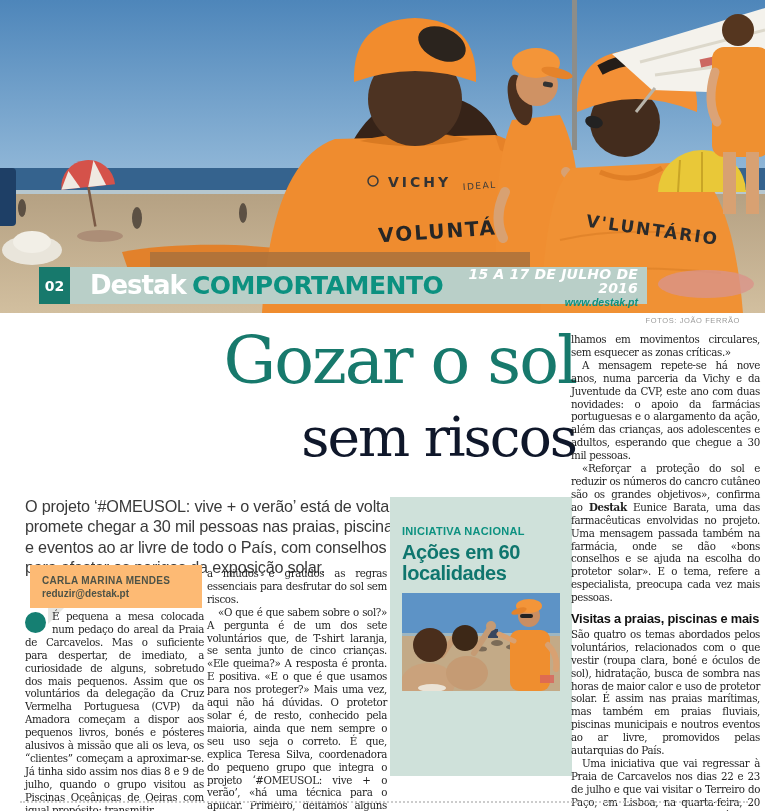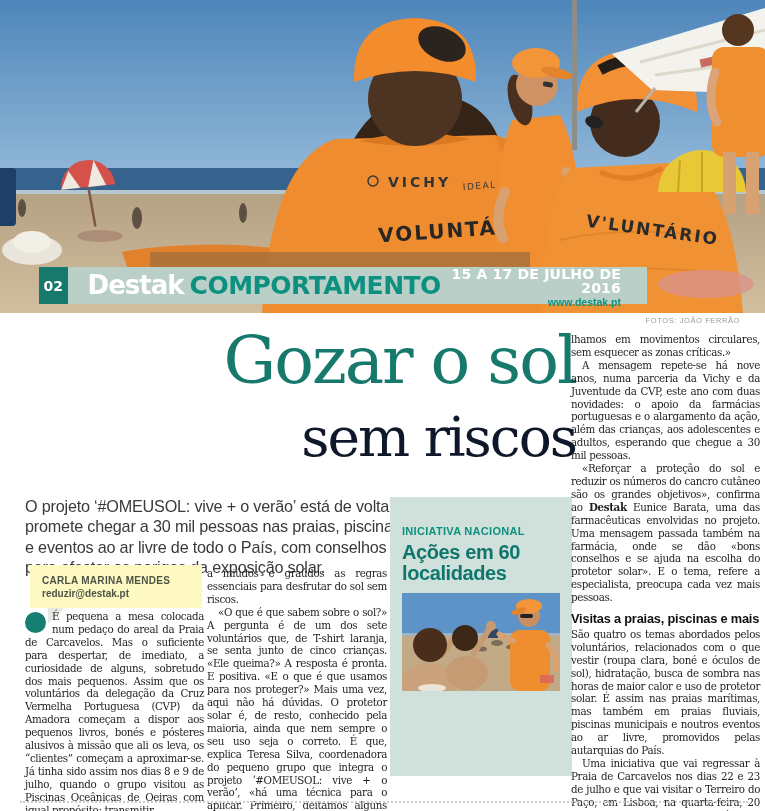--- a/index.html
+++ b/index.html
@@ -20,41 +20,41 @@
     font-weight:bold;font-size:14px;font-family:"DejaVu Sans",sans-serif;
   }
   .brand{
     margin-left:20px;font-family:"DejaVu Sans",sans-serif;font-weight:bold;
     font-size:26px;color:#ffffff;letter-spacing:-1px;line-height:37px;
   }
   .section-name{
     margin-left:6px;font-family:"DejaVu Sans",sans-serif;font-weight:bold;
     font-size:25px;color:#0c9180;letter-spacing:-0.5px;line-height:37px;
   }
-  .date-block{margin-left:auto;text-align:right;padding-right:26px;line-height:1;}
+  .date-block{margin-left:auto;text-align:right;padding-right:9px;line-height:1;font-style:italic;}
   .date-line{color:#ffffff;font-weight:bold;font-size:14px;font-family:"DejaVu Sans",sans-serif;letter-spacing:0.2px;}
   .url-line{color:#0c9180;font-weight:bold;font-size:10.5px;margin-top:2px;}
   .photo-credit{
     position:absolute;left:560px;top:316px;width:180px;text-align:right;
     font-size:7.5px;color:#9a9a9a;letter-spacing:0.6px;font-weight:normal;
   }
   
   .headline{position:absolute;left:20px;top:324px;width:556px;text-align:right;
     font-family:"DejaVu Serif",serif;}
   .headline .l1{font-size:66px;line-height:74px;color:#17796c;letter-spacing:-2px;}
   .headline .l2{font-size:55px;line-height:86px;color:#0f172a;letter-spacing:-2px;margin-top:-4px;}
   
   .lead{
     position:absolute;left:25px;top:496px;width:378px;
     font-size:16.2px;line-height:20.4px;color:#3a3a3a;letter-spacing:-0.2px;
   }
   
   .author-box{
     position:absolute;left:30px;top:565px;width:150px;
-    background:#fef9c3;padding:9px 10px 8px 12px;color:#4e5347;
+    background:#fdba74;padding:9px 10px 8px 12px;color:#4e5347;
   }
   .author-box .name{font-size:10px;font-weight:bold;letter-spacing:0.3px;line-height:13px;}
   .author-box .email{font-size:10px;font-weight:bold;line-height:13px;}
   .author-tail{
     position:absolute;left:48px;top:608px;width:0;height:0;
     border-left:16px solid #e7e7e4;border-bottom:16px solid transparent;
   }
   
   .bodycol{
     position:absolute;font-family:"DejaVu Serif",serif;

